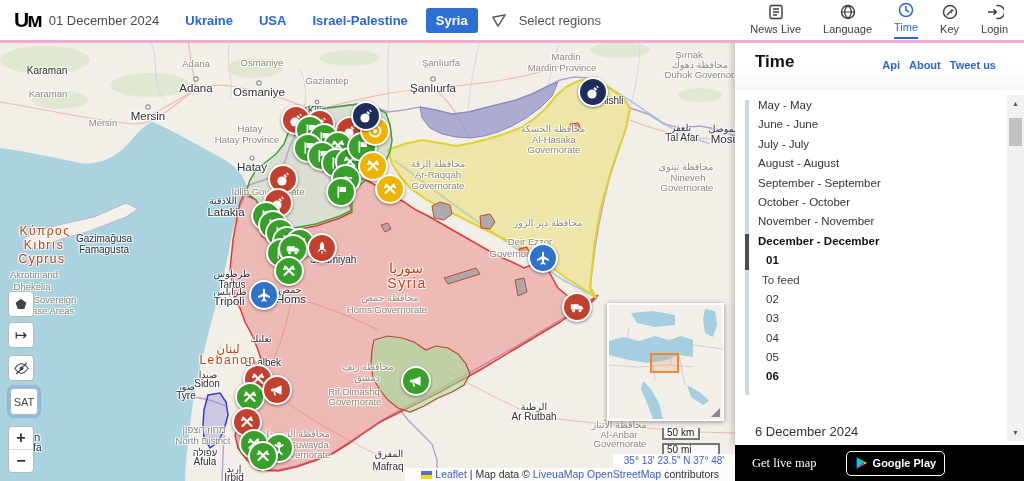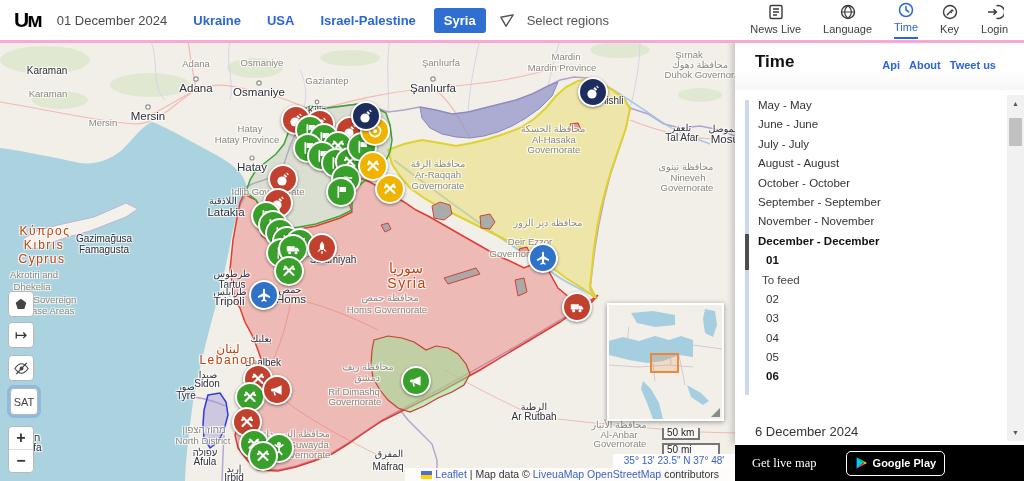--- a/index.html
+++ b/index.html
@@ -1,20 +1,20 @@
 <!DOCTYPE html>
 <html><head>
 <meta charset="utf-8">
 <style>
   html,body{margin:0;padding:0;background:#fff;}
   #app{position:relative;width:1024px;height:481px;overflow:hidden;font-family:"Liberation Sans",sans-serif;background:#fff;}
   
   #topbar{position:absolute;left:0;top:0;width:1024px;height:40px;background:#fff;border-bottom:3px solid #f9a8d4;z-index:50;display:flex;align-items:center;}
   #logo{font-weight:bold;font-size:21px;color:#000;margin-left:14px;letter-spacing:-2px;cursor:pointer;}
-  #topdate{color:#4a4a4a;font-size:13px;margin-left:16px;}
+  #topdate{color:#4a4a4a;font-size:13px;margin-left:8px;}
   .tab{color:#2a66d9;font-weight:bold;font-size:13px;margin-left:26px;cursor:pointer;white-space:nowrap;}
   .tab.active{background:#2e6fd1;color:#fff;padding:5px 10px;border-radius:3px;margin-left:18px;}
   #selreg{display:flex;align-items:center;margin-left:12px;cursor:pointer;}
   #selreg span{color:#555;font-size:13px;margin-left:12px;}
   #topnav{margin-left:auto;display:flex;align-items:flex-end;padding-right:16px;}
   .navitem{display:flex;flex-direction:column;align-items:center;margin-left:22px;cursor:pointer;color:#3c3c3c;padding-bottom:4px;}
   .navitem .nlabel{font-size:11px;margin-top:2px;color:#3c3c3c;white-space:nowrap;}
   .navitem.active{color:#2a66d9;border-bottom:2px solid #2a66d9;}
   .navitem.active .nlabel{color:#2a66d9;}
   .navitem svg{stroke:#3c3c3c;}
@@ -674,22 +674,22 @@
         <span>About</span>
         <span>Tweet us</span>
       </div>
     <div id="ind-track"></div>
     <div id="ind-thumb"></div>
     <div id="time-list">
         <div class="titem">May - May</div>
         <div class="titem">June - June</div>
         <div class="titem">July - July</div>
         <div class="titem">August - August</div>
+        <div class="titem">September - September</div>
         <div class="titem">October - October</div>
-        <div class="titem">September - September</div>
         <div class="titem">November - November</div>
         <div class="titem bold">December - December</div>
         <div class="titem bold day">01</div>
         <div class="titem feed">To feed</div>
         <div class="titem day">02</div>
         <div class="titem day">03</div>
         <div class="titem day">04</div>
         <div class="titem day">05</div>
         <div class="titem bold day">06</div>
       </div>

